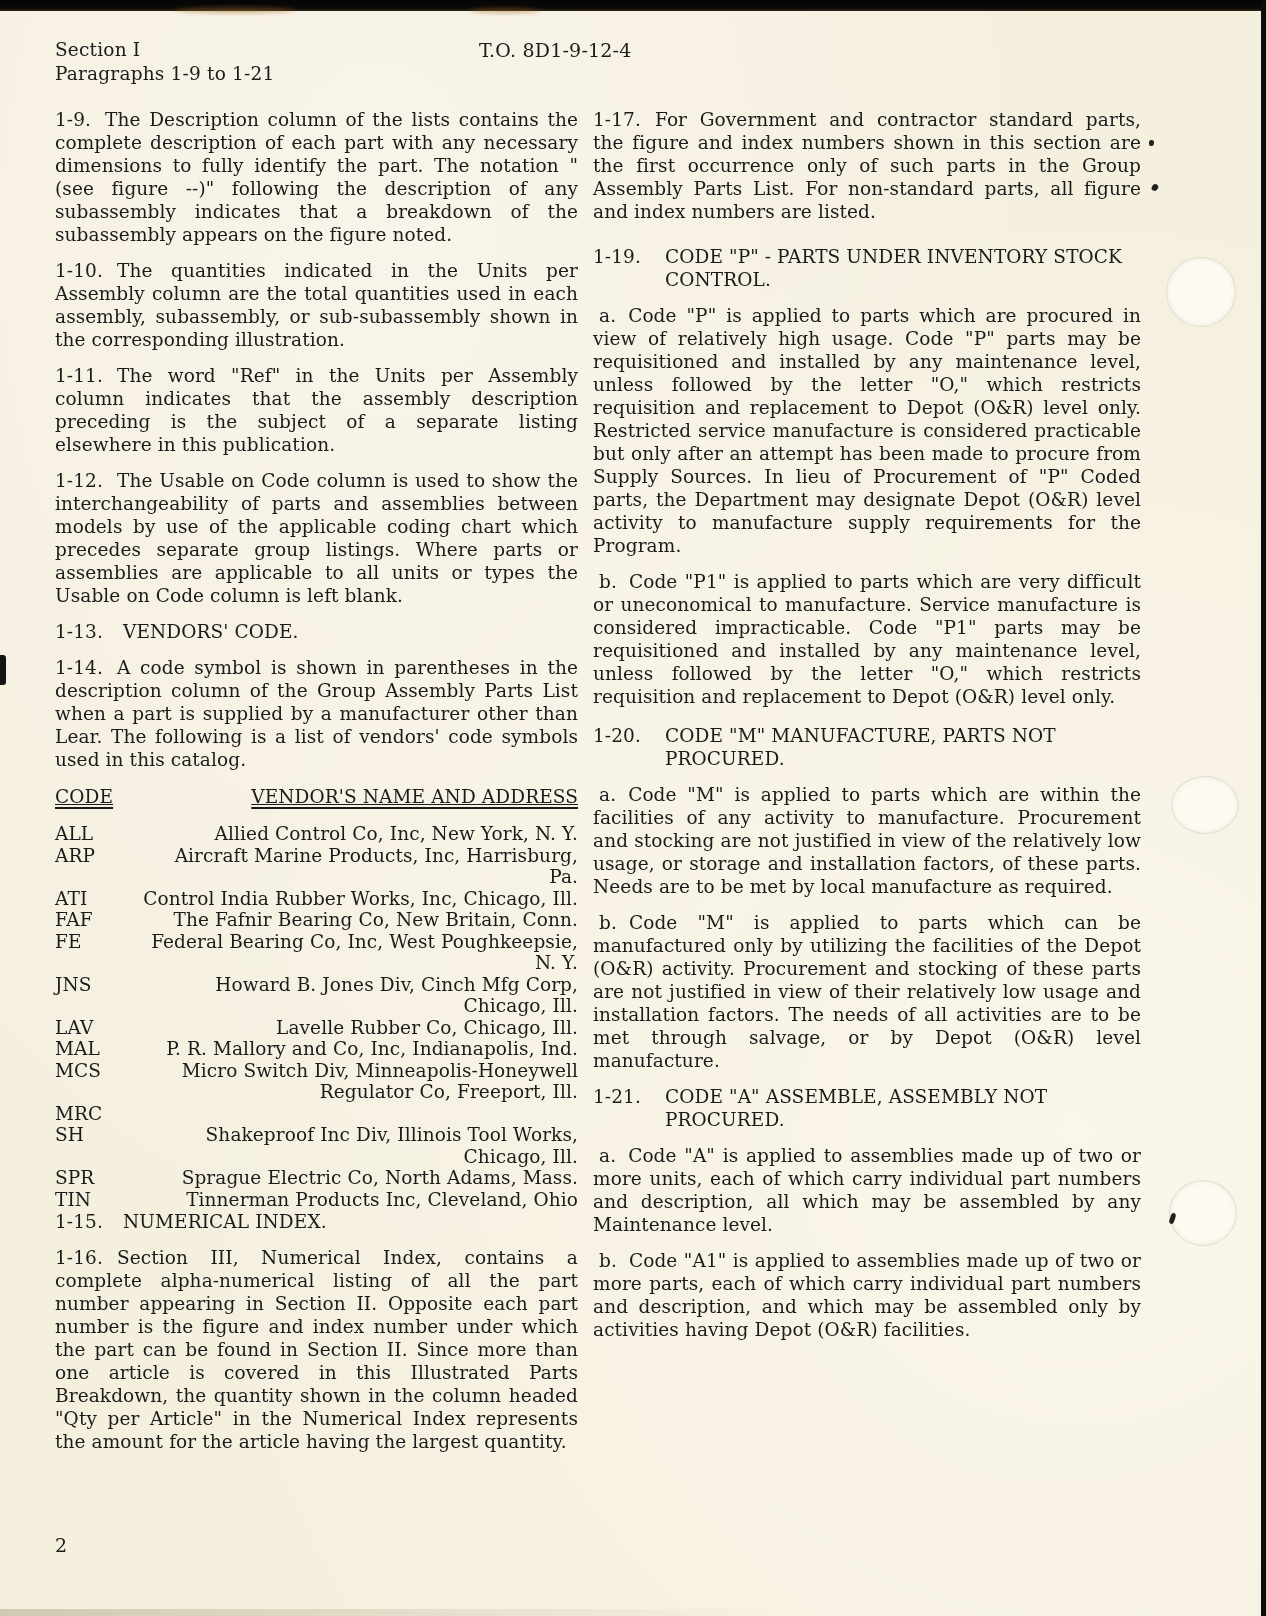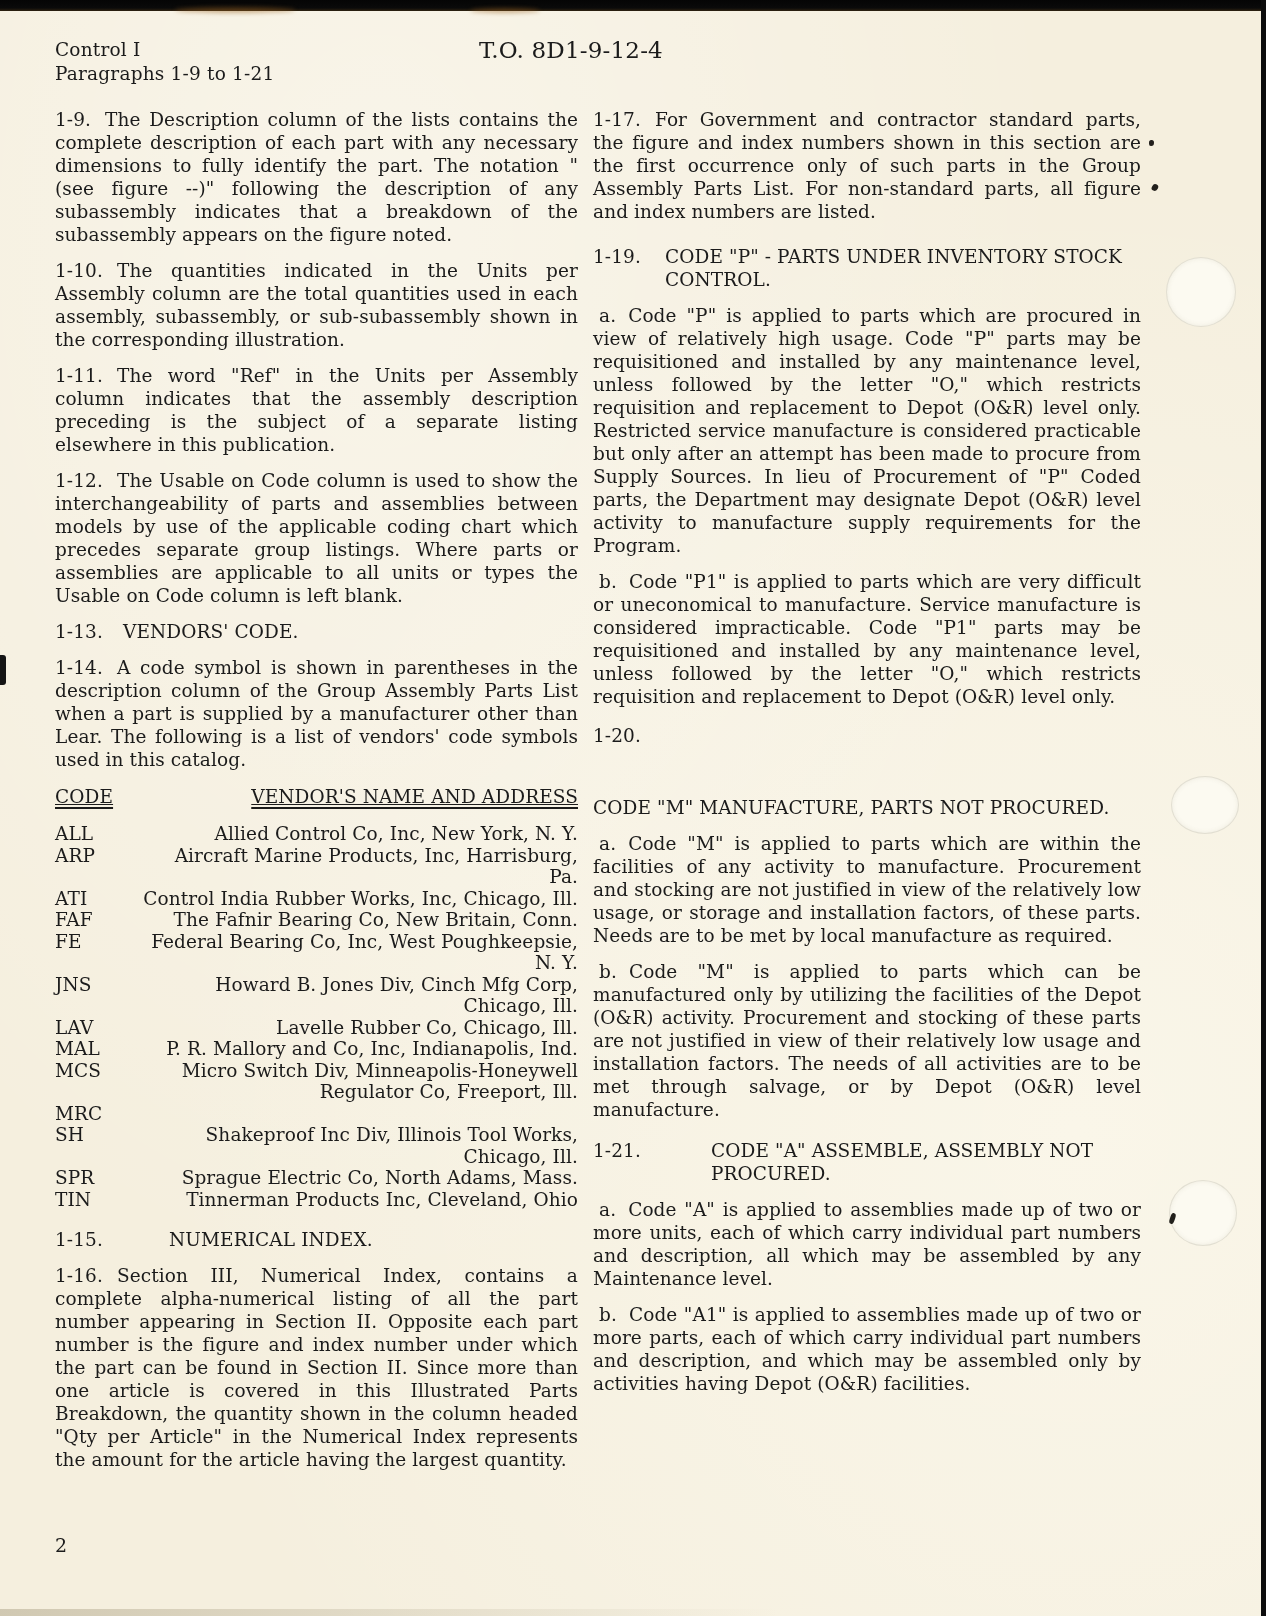--- a/index.html
+++ b/index.html
@@ -29,34 +29,34 @@
   .hole.h2{left:1171px;top:776px;width:66px;height:56px;}
   .hole.h3{left:1169px;top:1180px;width:66px;height:64px;}
   .speck{position:absolute;background:#22201c;border-radius:50% 50% 60% 40%;z-index:4;}
   .speck.k1{left:1149px;top:140px;width:5px;height:6px;}
   .speck.k2{left:1152px;top:184px;width:6px;height:7px;transform:rotate(25deg);}
   .speck.k3{left:1170px;top:1213px;width:5px;height:11px;transform:rotate(18deg);border-radius:40%;}
   
   .content{position:absolute;left:55px;top:38px;width:1086px;z-index:2;}
   .hdr{position:relative;height:56px;}
   .hdr-line{font-size:18.5px;line-height:24px;letter-spacing:0.2px;}
-  .to-number{position:absolute;left:424px;top:0;font-size:23px;line-height:24px;letter-spacing:0.2px;}
+  .to-number{position:absolute;left:424px;top:0;font-size:19px;line-height:24px;letter-spacing:0.2px;}
   .cols{display:flex;gap:15px;margin-top:14px;}
   .col-left{width:523px;flex:none;}
   .col-right{width:548px;flex:none;}
   p.body-p{margin:0 0 13px 0;text-align:justify;font-size:18.5px;line-height:23px;letter-spacing:0.1px;}
   p.body-p.sub{text-indent:6px;}
   .pnum{padding-right:14px;}
   .pnum.sm{padding-right:12px;}
   .hang{display:flex;margin:0 0 13px 0;font-size:18.5px;line-height:23px;letter-spacing:0.1px;}
   .hang .hnum{flex:0 0 68px;}
   .col-right .hang .hnum{flex:0 0 72px;}
   .hang .htext{flex:1;text-align:left;}
   .mt4{margin-top:9px;} .mt6{margin-top:6px;} .mt8{margin-top:8px;}
-  .mt14{margin-top:14px;} .mt16{margin-top:16px;flex-direction:column;} .mt18{margin-top:18px;gap:46px;} .mt22{margin-top:22px;}
+  .mt14{margin-top:14px;} .mt16{margin-top:16px;} .mt18{} .mt22{margin-top:22px;}
   
   .vtable{margin:2px 0 0 0;}
   .vrow{display:flex;font-size:18.5px;line-height:21.5px;letter-spacing:0.1px;}
   .vrow .vcode{flex:0 0 85px;}
   .vrow .vname{flex:1;padding-left:22px;text-indent:-22px;text-align:right;}
   .vrow.vhead{margin:14px 0 15px 0;line-height:23px;text-decoration:underline;}
   .vrow.vhead .vname{padding-left:0;text-indent:0;}
   .u{text-decoration:underline;text-underline-offset:4px;text-decoration-thickness:1.5px;}
   .pageno{position:absolute;left:55px;top:1533px;font-size:19px;line-height:24px;z-index:2;}
 </style>
@@ -72,21 +72,21 @@
 <div class="hole h1"></div>
 <div class="hole h2"></div>
 <div class="hole h3"></div>
 <div class="speck k1"></div>
 <div class="speck k2"></div>
 <div class="speck k3"></div>
 
 <div class="content">
 
   <div class="hdr">
-    <div class="hdr-line">Control I</div>
+    <div class="hdr-line">Section I</div>
     <div class="hdr-line">Paragraphs 1-9 to 1-21</div>
     <div class="to-number">T.O. 8D1-9-12-4</div>
   </div>
 
   <div class="cols">
 
     <div class="col-left">
 
       <p class="body-p"><span class="pnum">1-9.</span><span>The Description column of the lists contains the complete description of each part with any necessary dimensions to fully identify the part.  The notation "(see figure --)" following the description of any subassembly indicates that a breakdown of the subassembly appears on the figure noted.</span></p>
 

